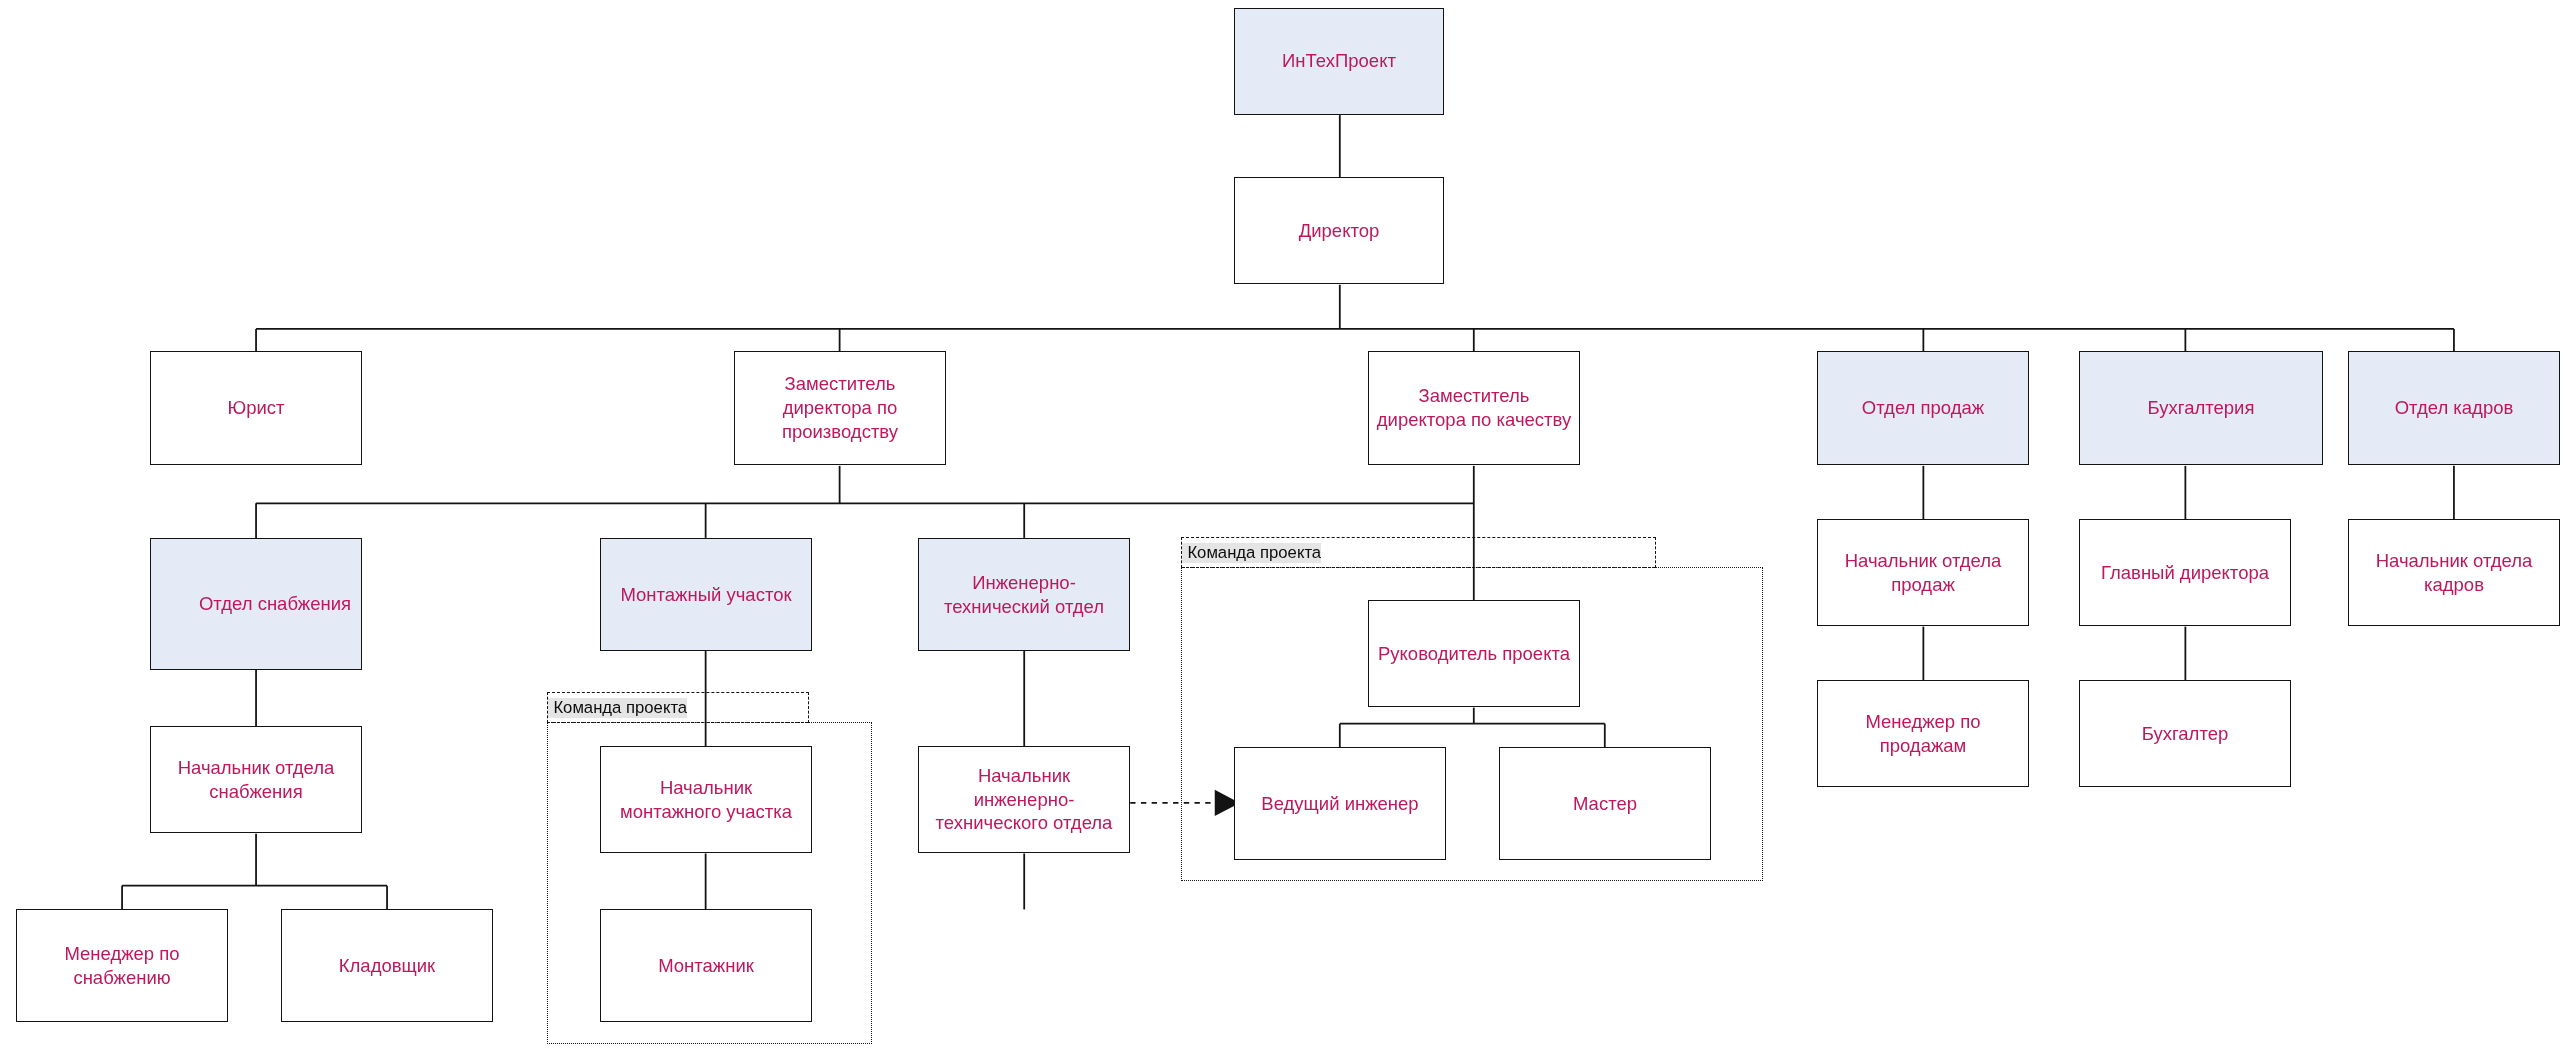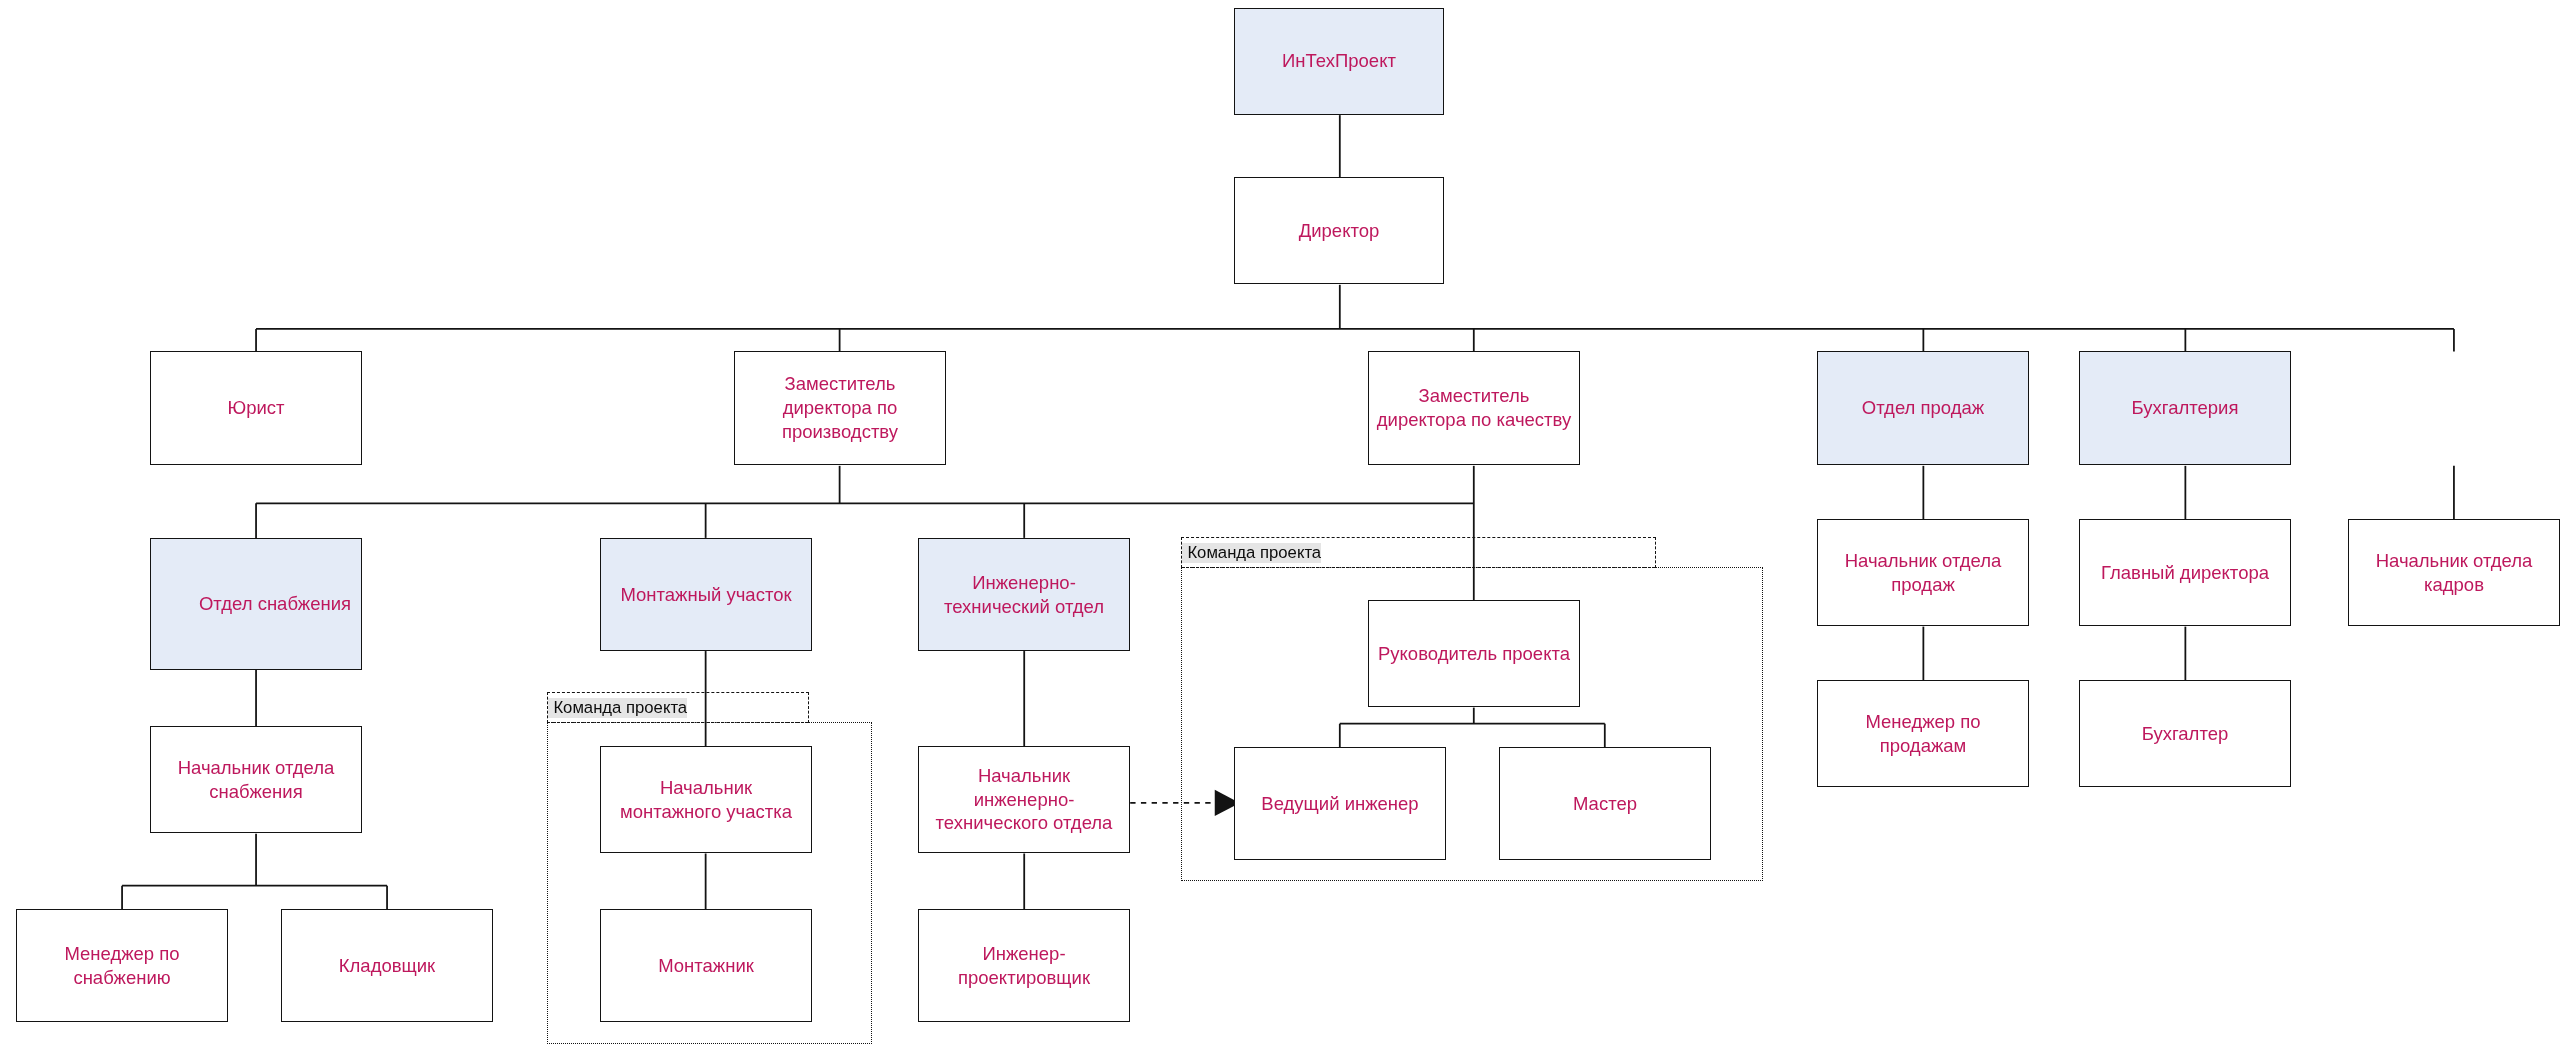--- a/index.html
+++ b/index.html
@@ -156,24 +156,27 @@
 
   <div class="node" style="left:1368px; top:351px; width:212px; height:114px;">
     <span class="label">Заместитель
 директора по качеству</span>
   </div>
 
   <div class="node blue" style="left:1817px; top:351px; width:212px; height:114px;">
     <span class="label">Отдел продаж</span>
   </div>
 
-  <div class="node blue" style="left:2079px; top:351px; width:212px; height:114px;">
+  <div class="node blue" style="left:2079px; top:351px; width:244px; height:114px;">
     <span class="label">Бухгалтерия</span>
   </div>
 
+  <div class="node blue" style="left:2348px; top:351px; width:212px; height:114px;">
+    <span class="label">Отдел кадров</span>
+  </div>
 
   <div class="node blue" style="left:150px; top:538px; width:212px; height:132px;padding-left:44px;">
     <span class="label">Отдел снабжения</span>
   </div>
 
   <div class="node blue" style="left:600px; top:538px; width:212px; height:113px;">
     <span class="label">Монтажный участок</span>
   </div>
 
   <div class="node blue" style="left:918px; top:538px; width:212px; height:113px;">
@@ -225,24 +228,20 @@
   </div>
 
   <div class="node" style="left:281px; top:909px; width:212px; height:113px;">
     <span class="label">Кладовщик</span>
   </div>
 
   <div class="node" style="left:600px; top:909px; width:212px; height:113px;">
     <span class="label">Монтажник</span>
   </div>
 
-  <div class="node" style="left:918px; top:909px; width:212px; height:113px;">
-    <span class="label">Инженер-
-проектировщик</span>
-  </div>
 
   <div class="node" style="left:1817px; top:519px; width:212px; height:107px;">
     <span class="label">Начальник отдела
 продаж</span>
   </div>
 
   <div class="node" style="left:1817px; top:680px; width:212px; height:107px;">
     <span class="label">Менеджер по
 продажам</span>
   </div>

